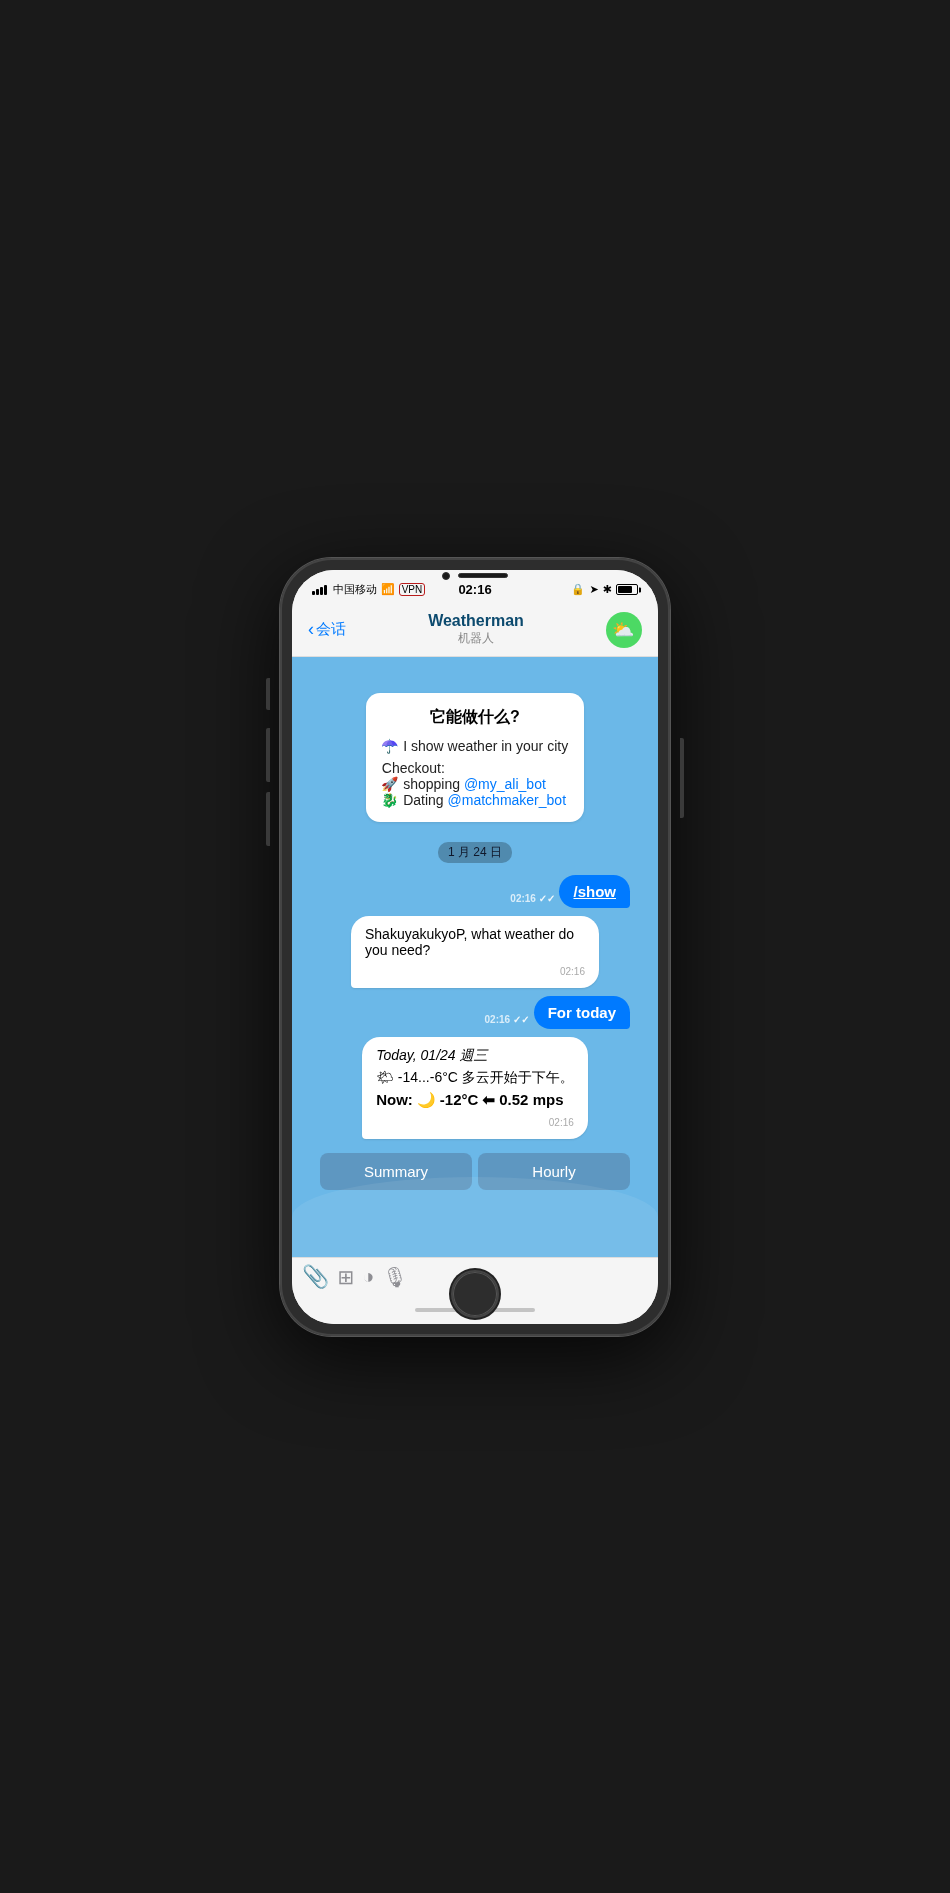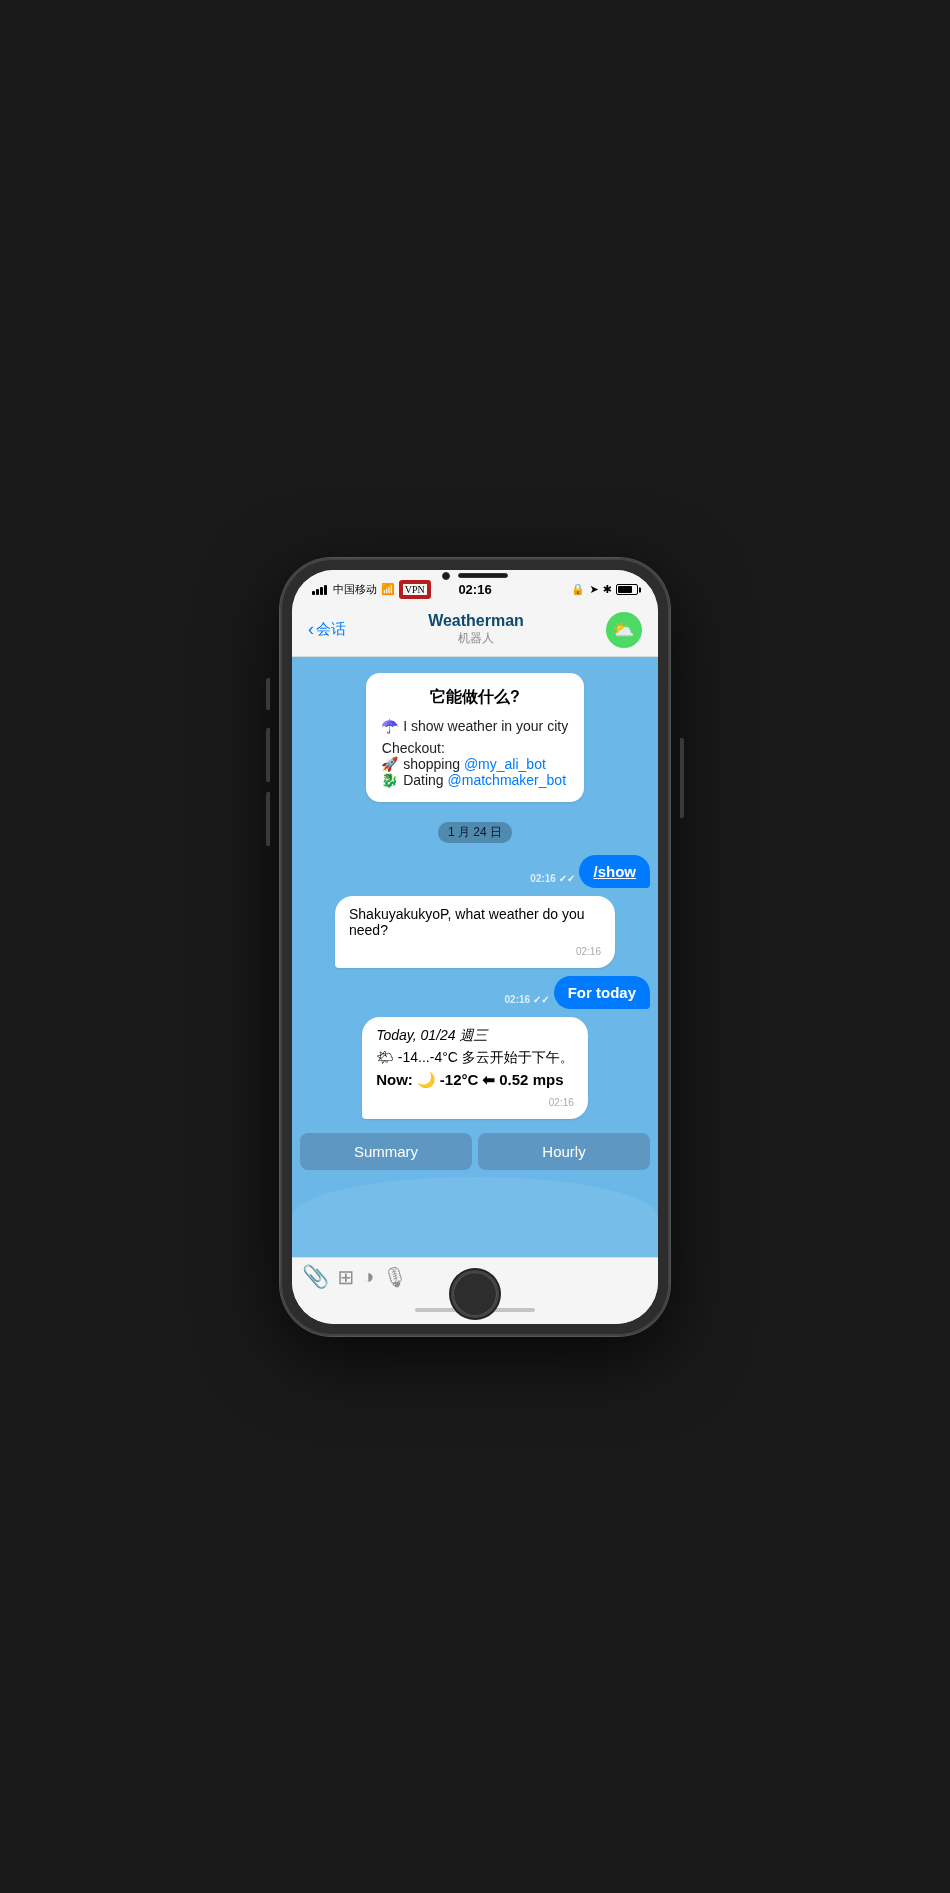--- a/index.html
+++ b/index.html
@@ -200,21 +200,21 @@
       align-items: center;
       justify-content: center;
       font-size: 18px;
     }
 
     
     .chat-area {
       flex: 1;
       background: #6bb8e8;
       overflow-y: auto;
-      padding: 8px;
+      padding: 28px;
       display: flex;
       flex-direction: column;
       gap: 8px;
       position: relative;
     }
 
     
     .chat-area::before {
       content: '';
       position: absolute;
@@ -481,21 +481,21 @@
       <div class="status-bar">
         <div class="status-left">
           <div class="signal-bars">
             <div class="signal-bar" style="height:4px;"></div>
             <div class="signal-bar" style="height:6px;"></div>
             <div class="signal-bar" style="height:8px;"></div>
             <div class="signal-bar" style="height:10px;"></div>
           </div>
           <span>中国移动</span>
           <span>📶</span>
-          <span style="font-size:10px;border:4px solid #b91c1c;border-radius:3px;padding:0 2px;font-family:Liberation Serif, serif;">VPN</span>
+          <span style="font-size:10px;border:1px solid #b91c1c;border-radius:3px;padding:0 2px;">VPN</span>
         </div>
         <div class="status-center">02:16</div>
         <div class="status-right">
           <span style="font-size:11px;">🔒</span>
           <span style="font-size:11px;">➤</span>
           <span style="font-size:11px;">✱</span>
           <div class="battery-icon">
             <div class="battery-fill"></div>
           </div>
         </div>
@@ -556,21 +556,21 @@
             <span class="tick">✓✓</span>
           </span>
           <div class="bubble-user">
             <span>For today</span>
           </div>
         </div>
 
         <div class="msg-row-left">
           <div class="bubble-bot">
             <div class="weather-line">Today, 01/24 週三</div>
-            <div style="margin-bottom:4px;">🌤 -14...-4°C 多云开始于下午。</div>
+            <div style="margin-bottom:4px;">🌤 -14...-6°C 多云开始于下午。</div>
             <div class="weather-now">Now: 🌙 -12°C ⬅ 0.52 mps</div>
             <div style="text-align:right;margin-top:4px;">
               <span class="msg-time-bot">02:16</span>
             </div>
           </div>
         </div>
 
         <div class="quick-replies">
           <button class="quick-reply-btn">Summary</button>
           <button class="quick-reply-btn">Hourly</button>

